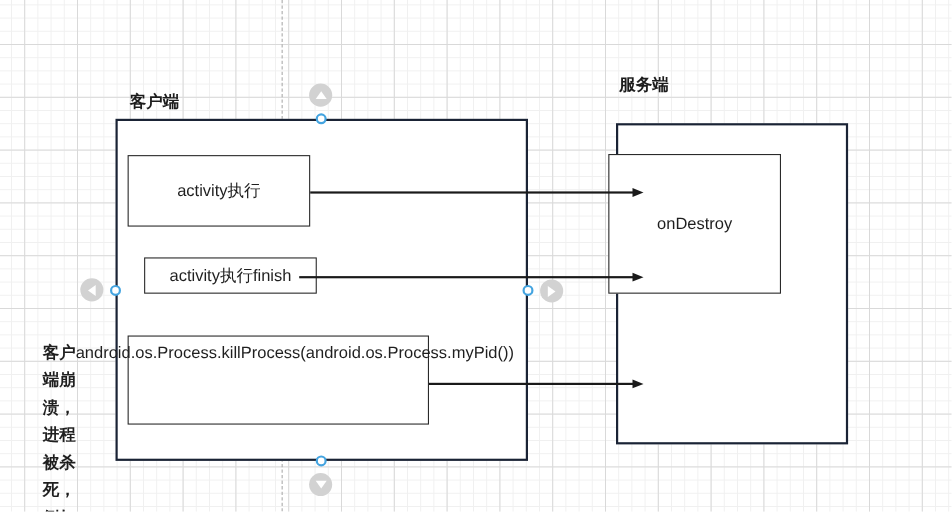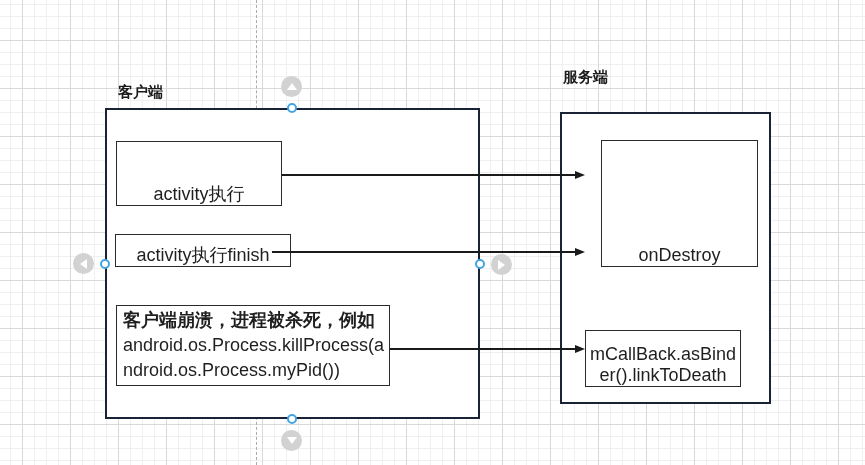--- a/index.html
+++ b/index.html
@@ -30,28 +30,28 @@
 
   .group-label {
     position:absolute; font-size:15px; font-weight:bold; color:#1c1c1c;
     z-index:2; white-space:nowrap;
   }
   .label-client { left:118px; top:83px; }
   .label-server { left:563px; top:68px; }
 
   .node {
     position:absolute; background:#ffffff; border:1.5px solid #2a2a2a;
-    display:flex; flex-direction:column; align-items:center; justify-content:flex-end;
-    font-size:18px; color:#1f1f1f; line-height:22px; text-align:center; z-index:2;
+    display:flex; flex-direction:row; align-items:center; justify-content:center;
+    font-size:15px; color:#1f1f1f; line-height:22px; text-align:center; z-index:2;
   }
   .node-unbind    { left:116px; top:141px; width:166px; height:65px; }
-  .node-finish    { left:115px; top:234px; width:176px; height:33px; }
+  .node-finish    { left:131px; top:234px; width:157px; height:33px; }
   .node-crash     { left:116px; top:305px; width:274px; height:81px;
                     align-items:flex-start; text-align:left; padding:2px 6px; line-height:25px; }
-  .node-ondestroy { left:601px; top:140px; width:157px; height:127px; }
+  .node-ondestroy { left:553px; top:140px; width:157px; height:127px; }
   .node-linktodeath { left:585px; top:330px; width:156px; height:57px; line-height:21px; }
   .bold-line { font-weight:bold; }
 
   .edge { position:absolute; height:10px; z-index:3; }
   .edge-line {
     position:absolute; left:0; right:8px; top:4px; height:1.6px; background:#1a1a1a;
   }
   .edge-head {
     position:absolute; right:0; top:0.6px; width:0; height:0;
     border-left:10px solid #1a1a1a;
@@ -109,24 +109,20 @@
   <div class="node node-crash">
     <span class="bold-line">客户端崩溃，进程被杀死，例如</span>
     <span>android.os.Process.killProcess(a</span>
     <span>ndroid.os.Process.myPid())</span>
   </div>
 
   <div class="node node-ondestroy">
     <span>onDestroy</span>
   </div>
 
-  <div class="node node-linktodeath">
-    <span>mCallBack.asBind</span>
-    <span>er().linkToDeath</span>
-  </div>
 
   <div class="edge edge-1">
     <div class="edge-line"></div>
     <div class="edge-head"></div>
   </div>
   <div class="edge edge-2">
     <div class="edge-line"></div>
     <div class="edge-head"></div>
   </div>
   <div class="edge edge-3">

